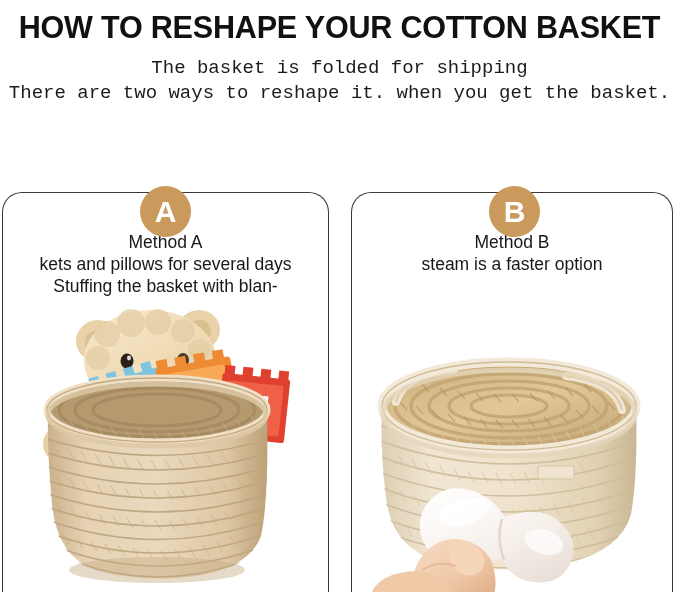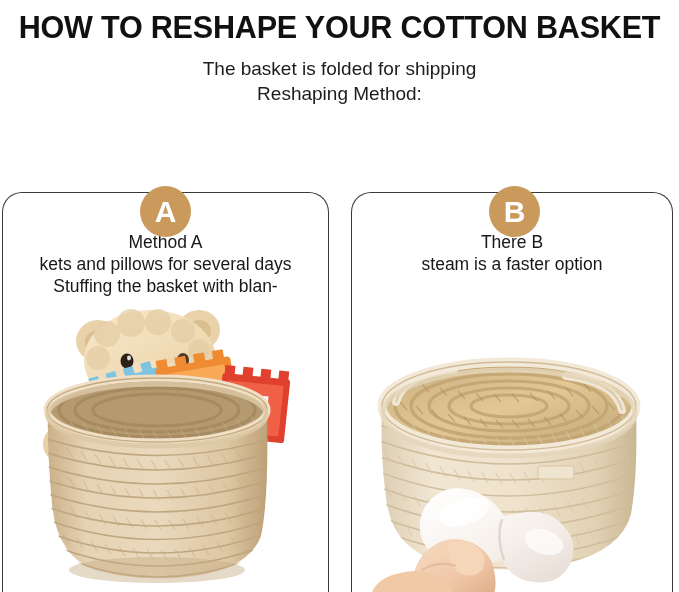--- a/index.html
+++ b/index.html
@@ -30,20 +30,21 @@
     letter-spacing: -0.2px;
     text-align: center;
     transform: scaleX(0.985);
     white-space: nowrap;
     margin: 2px 0 0 0;
     color: #111111;
   }
   #subtitle-block {
     margin-top: 10px;
     text-align: center;
+    font-family: Liberation Mono, monospace;
   }
   .subtitle-line {
     font-size: 19px;
     line-height: 25px;
     color: #1c1c1c;
     white-space: nowrap;
   }
 
   
   #cards {
@@ -110,21 +111,21 @@
   
   .sr { position: absolute; width: 1px; height: 1px; overflow: hidden; clip: rect(0 0 0 0); }
 </style>
 </head>
 <body>
 
 <div id="header">
   <h1 id="main-title">HOW TO RESHAPE YOUR COTTON BASKET</h1>
   <div id="subtitle-block">
     <div class="subtitle-line">The basket is folded for shipping</div>
-    <div class="subtitle-line">Reshaping Method:</div>
+    <div class="subtitle-line">There are two ways to reshape it. when you get the basket.</div>
   </div>
 </div>
 
 <div id="cards">
 
   <div class="badge" id="badge-a">A</div>
 
   <div class="badge" id="badge-b">B</div>
 
   <div class="card" id="card-a">
@@ -299,21 +300,21 @@
           <ellipse cx="154" cy="117" rx="109" ry="31" fill="none" stroke="#dcc8a4" stroke-width="5" opacity="0.85"></ellipse>
 
           <ellipse cx="154" cy="272" rx="88" ry="13" fill="#c6ab83" opacity="0.45"></ellipse>
         </g>
       </svg>
     </div>
   </div>
 
   <div class="card" id="card-b">
     <div class="card-caption">
-      <div class="caption-line">There B</div>
+      <div class="caption-line">Method B</div>
       <div class="caption-line">steam is a faster option</div>
     </div>
 
     <div class="art">
       <span class="sr">Hand holding a white garment steamer head against the side of a cotton rope basket with handles</span>
       <svg width="322" height="300" viewBox="0 0 322 300" xmlns="http://www.w3.org/2000/svg">
         <defs>
           <linearGradient id="ropeB" x1="0" y1="0" x2="1" y2="0">
             <stop offset="0%" stop-color="#ddcfb4"></stop>
             <stop offset="20%" stop-color="#f1e6d2"></stop>

